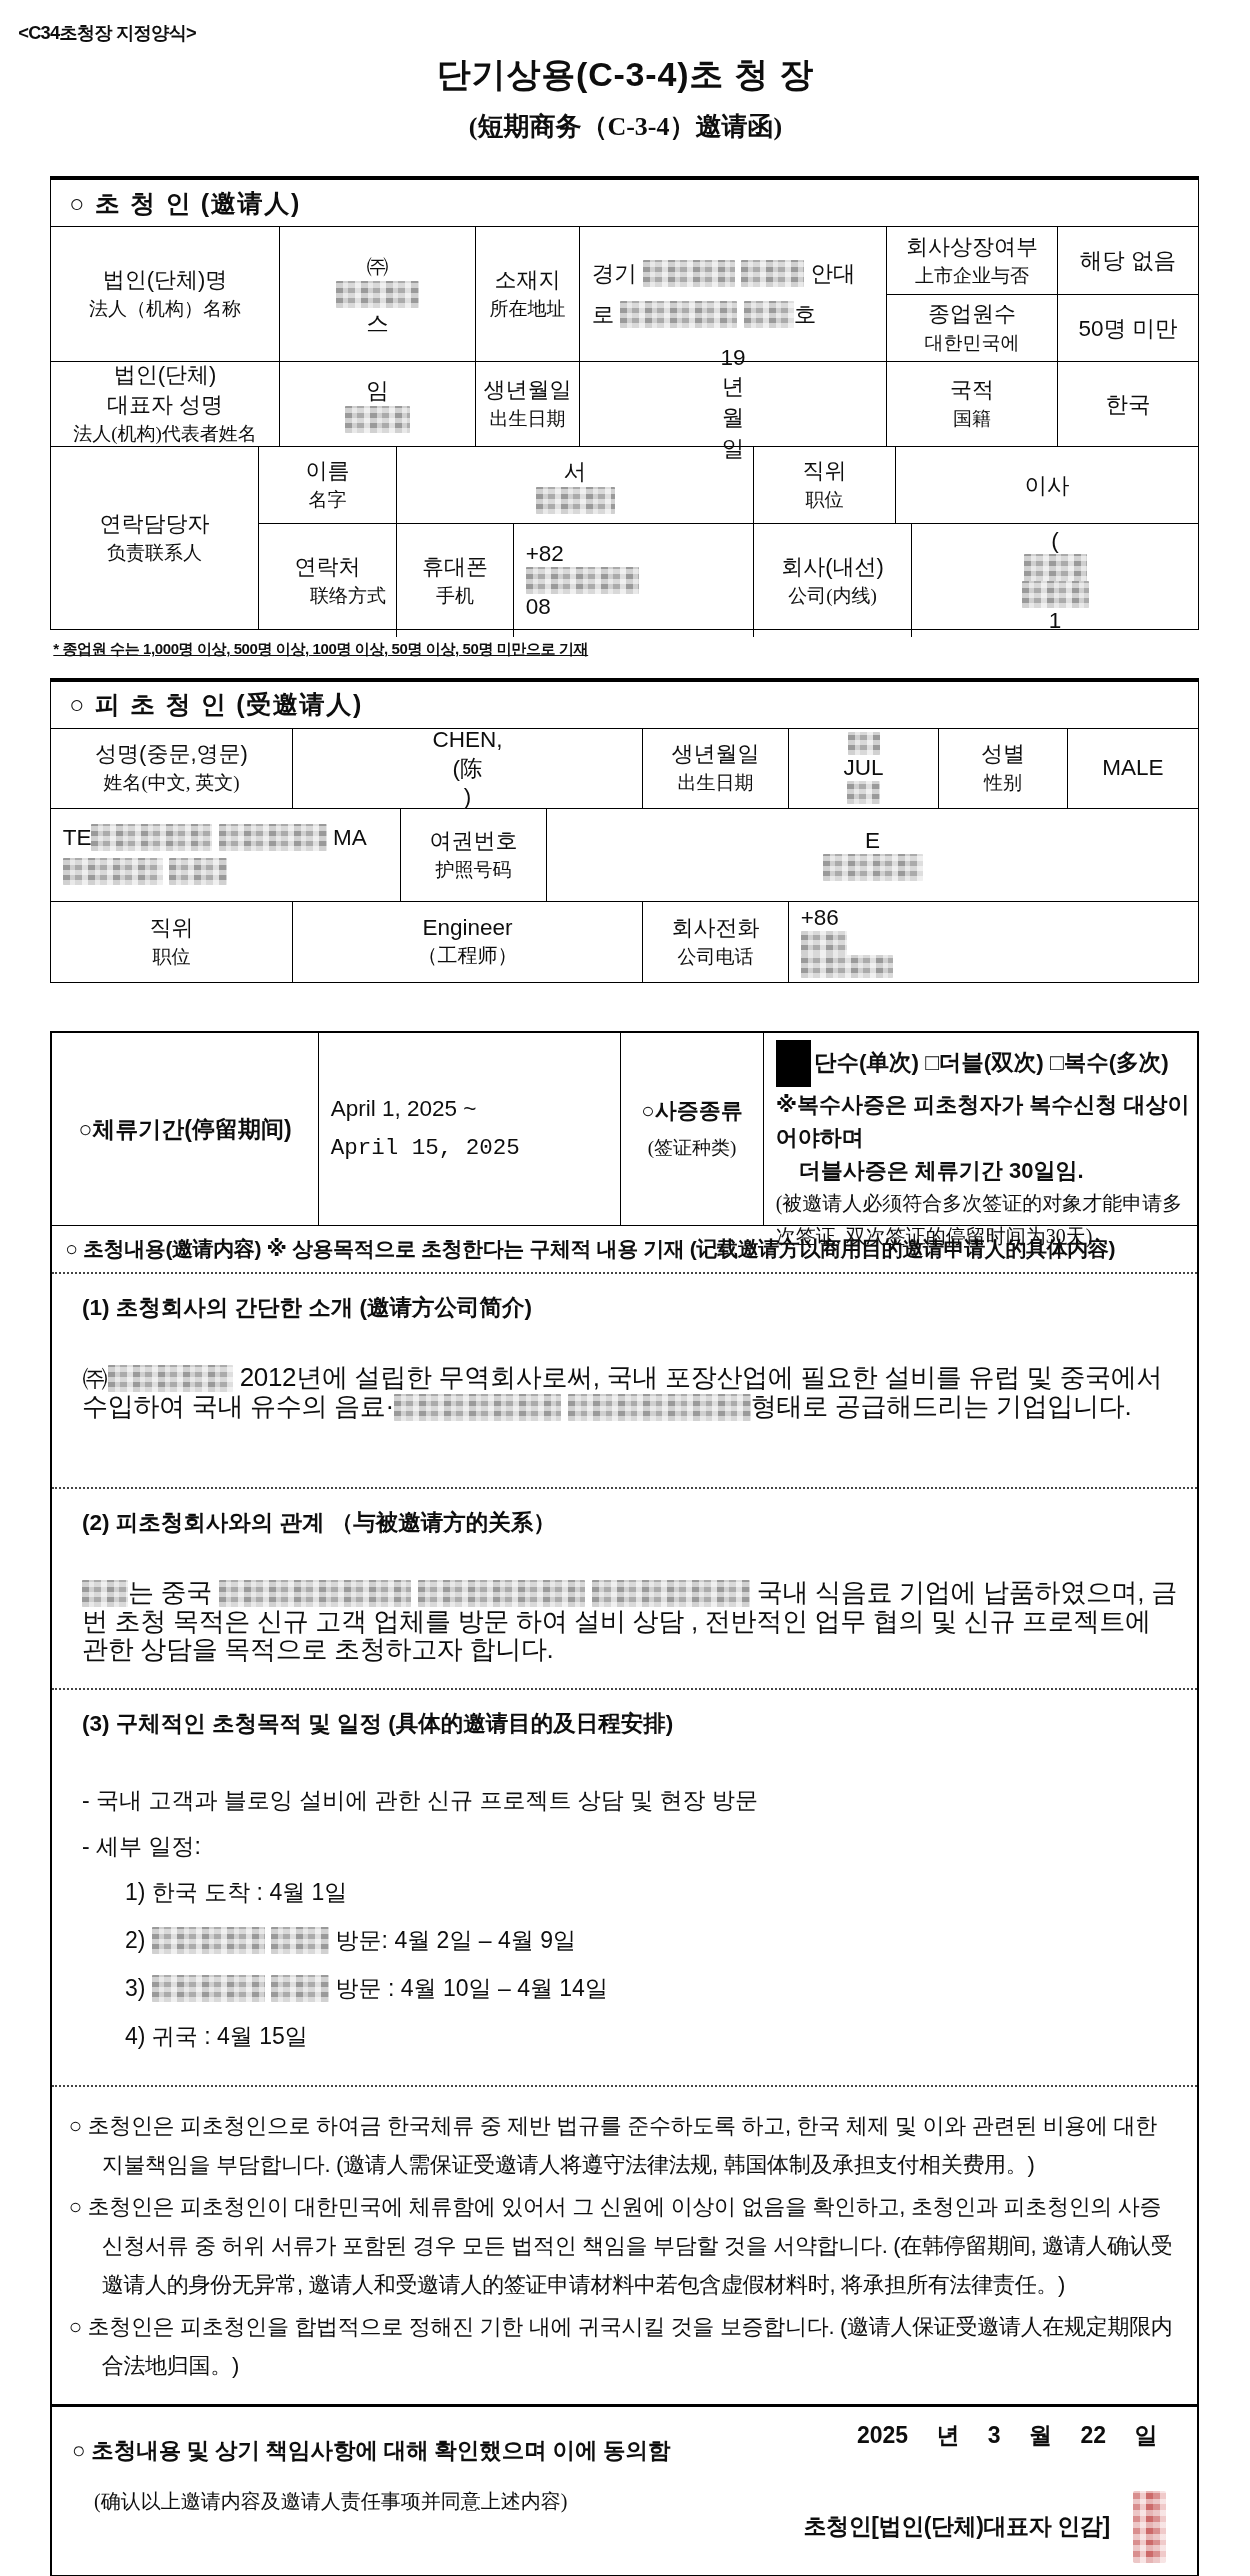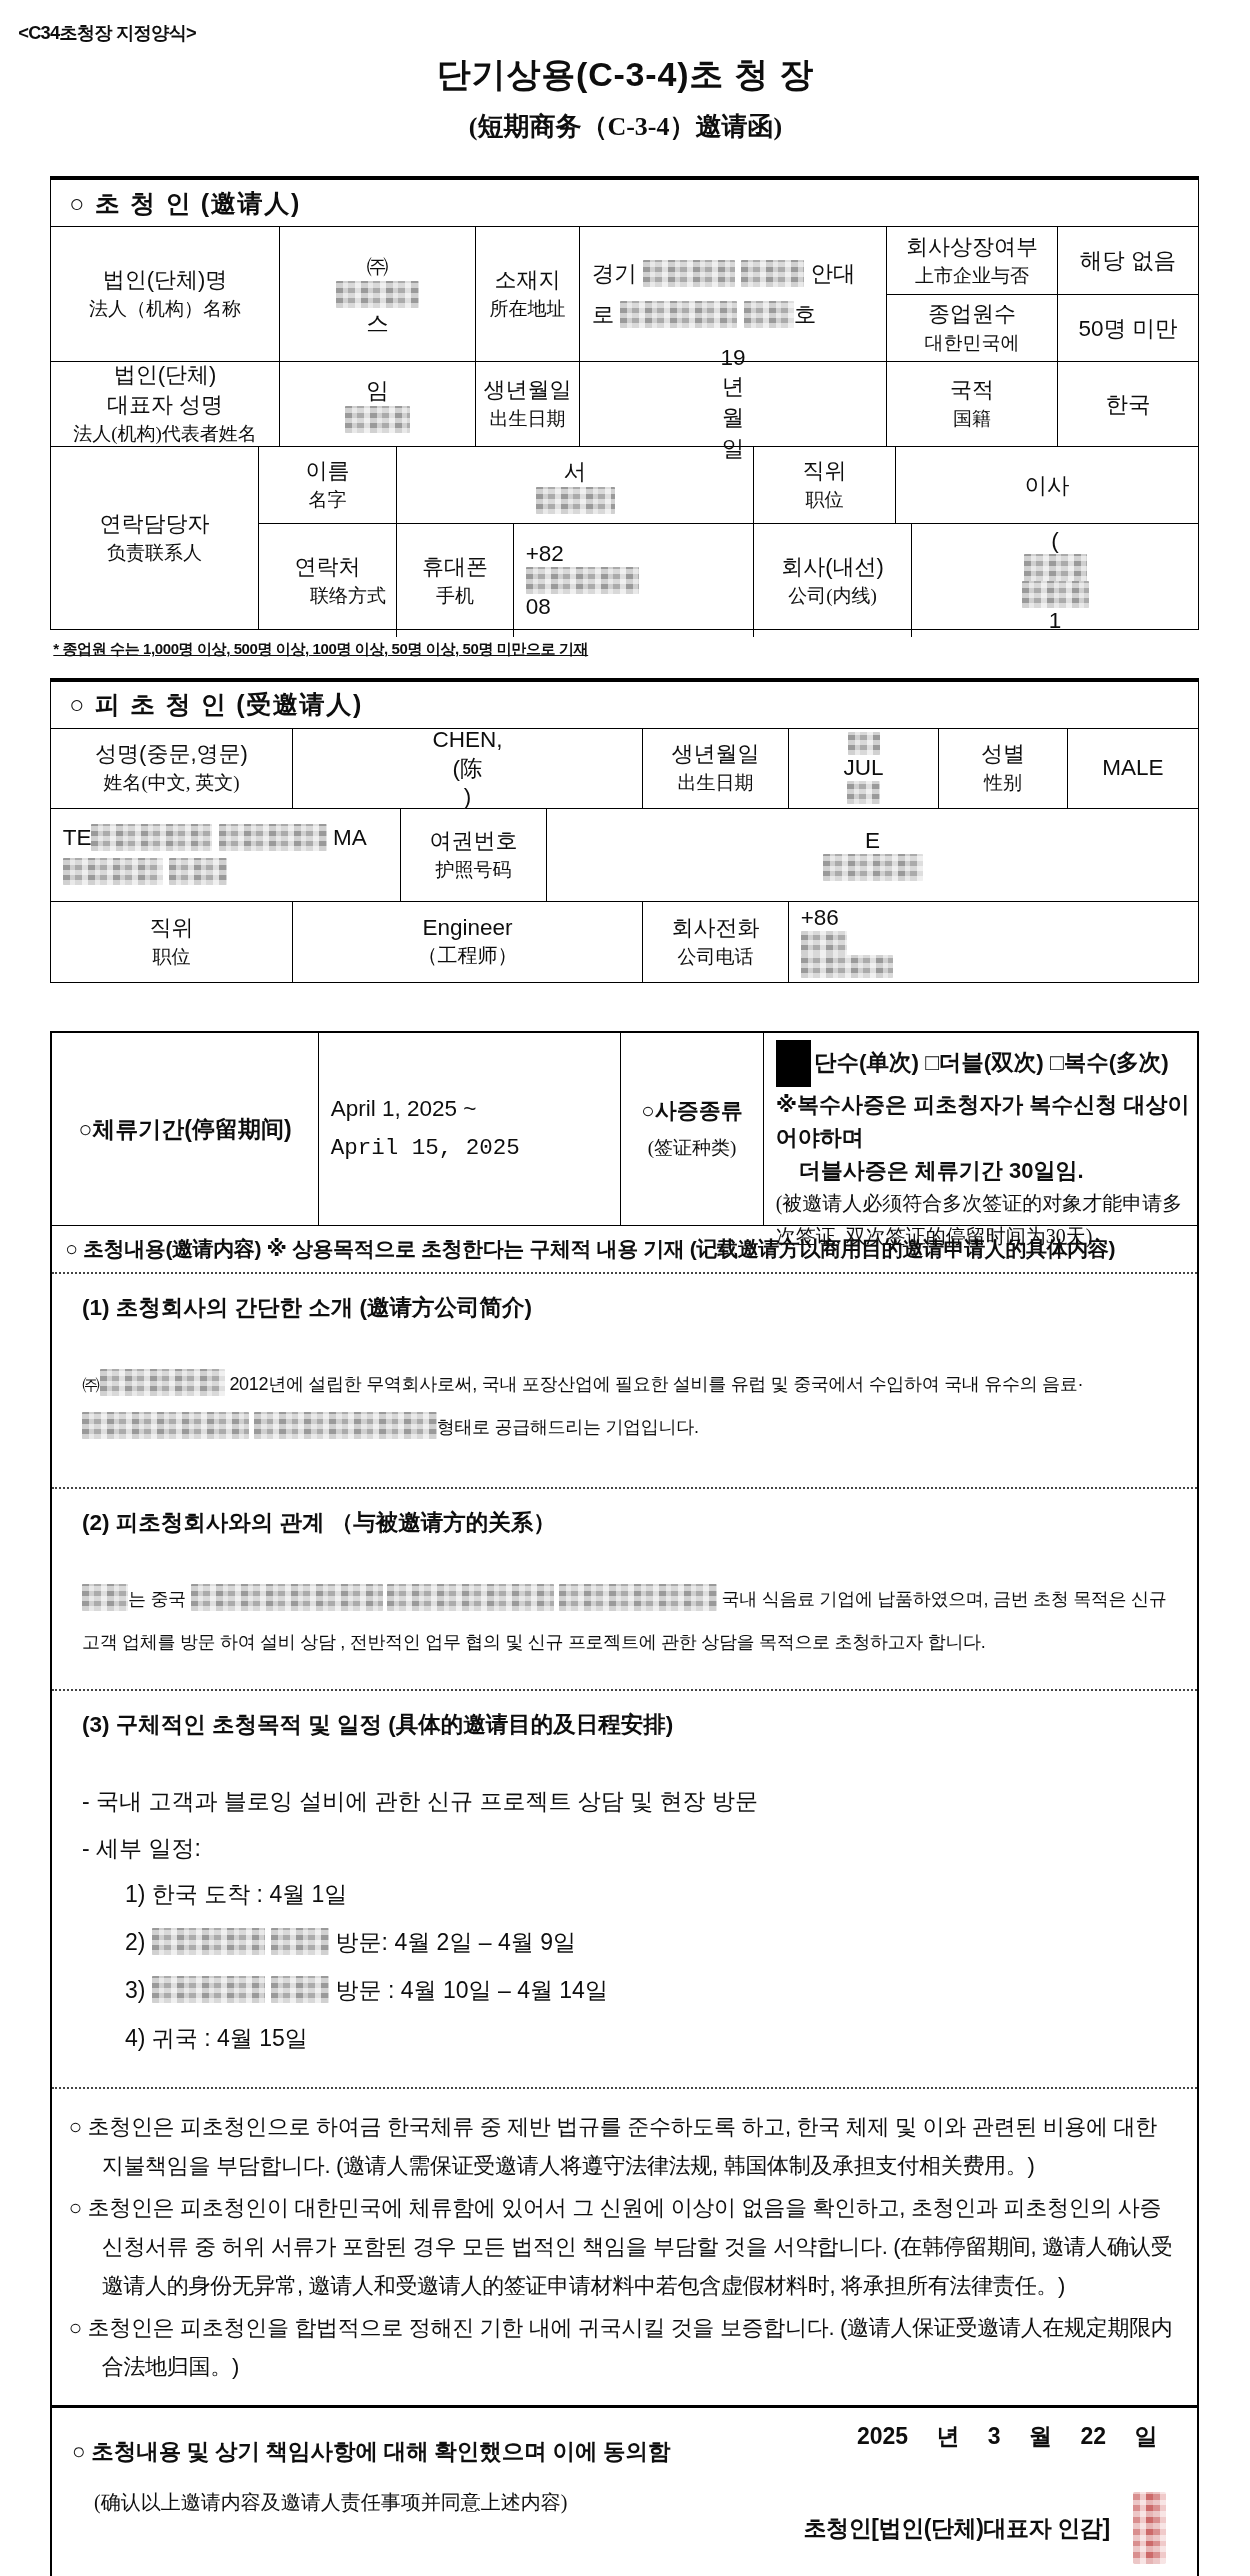--- a/index.html
+++ b/index.html
@@ -43,21 +43,21 @@
 
   .visa-opts { font-size:22.5px; font-weight:bold; line-height:50px; }
   .visa-note-ko { font-size:22px; font-weight:bold; line-height:33px; }
   .visa-note-ko.indent { padding-left:23px; }
   .visa-note-zh { font-size:20px; line-height:33px; font-family:"Liberation Serif","DejaVu Serif",serif; }
 
   .content-header { min-height:48px; display:flex; align-items:center; padding-left:13.3px;
     font-size:21px; font-weight:bold; border-bottom:2.5px dotted #444; letter-spacing:-0.4px; }
   .sectionblk { border-bottom:2.5px dotted #444; padding:13.3px 20px 25px 30px; }
   .sec-heading { font-size:22.5px; font-weight:bold; margin-top:5px; }
-  .para { font-size:18px; line-height:43px; margin-top:40px; letter-spacing:-0.3px; }
+  .para { font-size:26px; line-height:28px; margin-top:40px; letter-spacing:-0.3px; }
   .dashline { font-size:23px; line-height:43px; margin-top:3.3px; }
   .subitem { font-size:23px; line-height:48px; padding-left:43px; }
 
   .pledges { border-bottom:3.3px solid #000; padding:15px 16.7px 18.3px 16.7px; }
   .pledge { font-size:22px; line-height:39px; padding-left:33px; text-indent:-33px; letter-spacing:-0.3px; margin-top:3.3px; }
 
   .signblock { display:flex; padding:11.7px 8.3px 0 8.3px; height:168px; }
   .sign-left { width:684px; padding:16.7px 0 0 11.7px; }
   .sign-left .ko { font-size:22.5px; font-weight:bold;font-family:Liberation Serif, serif; }
   .sign-left .zh { font-size:20px; margin-top:22px; padding-left:22px; }

